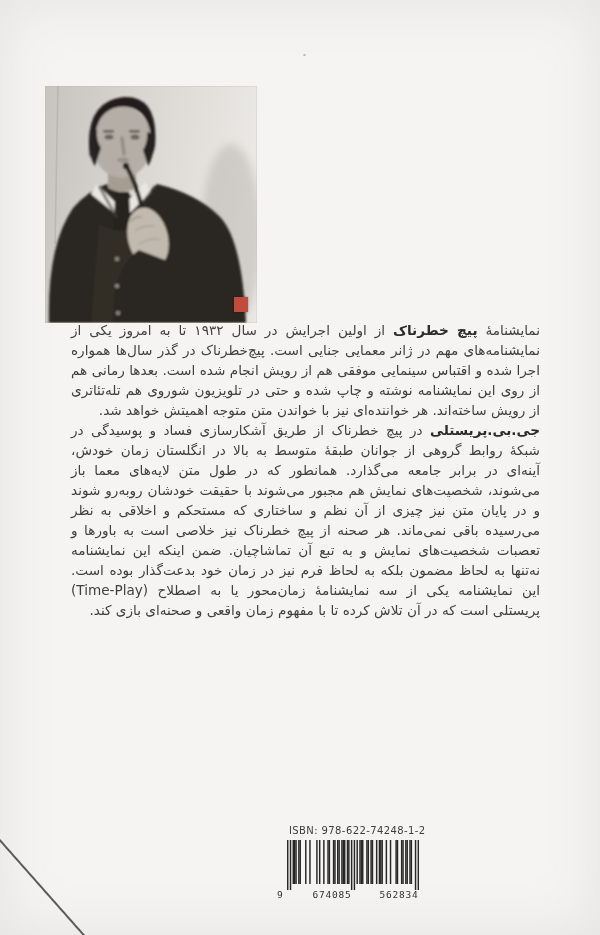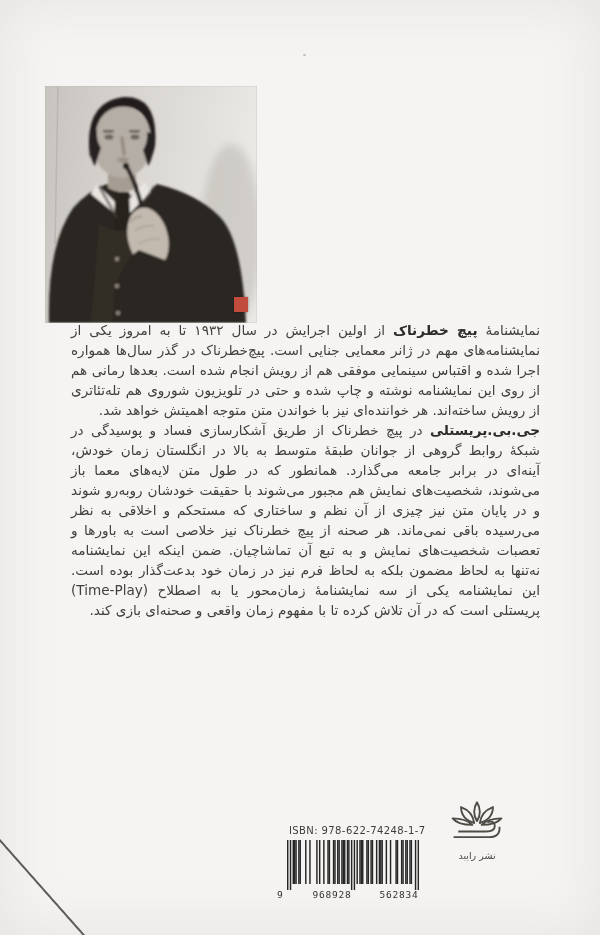--- a/index.html
+++ b/index.html
@@ -134,21 +134,21 @@
       <rect x="0" y="0" width="212" height="237" fill="none" stroke="#b8b4ae" stroke-width="1" opacity="0.5"></rect>
     </svg>
     <div class="red-square" style="background: rgb(193, 75, 61);"></div>
   </div>
 
   <div class="blurb">
     <p><span>نمایشنامهٔ </span><b>پیچ خطرناک</b><span> از اولین اجرایش در سال ۱۹۳۲ تا به امروز یکی از نمایشنامه‌های مهم در ژانر معمایی جنایی است. پیچ‌خطرناک در گذر سال‌ها همواره اجرا شده و اقتباس سینمایی موفقی هم از رویش انجام شده است. بعدها رمانی هم از روی این نمایشنامه نوشته و چاپ شده و حتی در تلویزیون شوروی هم تله‌تئاتری از رویش ساخته‌اند. هر خواننده‌ای نیز با خواندن متن متوجه اهمیتش خواهد شد.</span></p>
     <p><b>جی.بی.پریستلی</b><span> در پیچ خطرناک از طریق آشکارسازی فساد و پوسیدگی در شبکهٔ روابط گروهی از جوانان طبقهٔ متوسط به بالا در انگلستان زمان خودش، آینه‌ای در برابر جامعه می‌گذارد. همانطور که در طول متن لایه‌های معما باز می‌شوند، شخصیت‌های نمایش هم مجبور می‌شوند با حقیقت خودشان روبه‌رو شوند و در پایان متن نیز چیزی از آن نظم و ساختاری که مستحکم و اخلاقی به نظر می‌رسیده باقی نمی‌ماند. هر صحنه از پیچ خطرناک نیز خلاصی است به باورها و تعصبات شخصیت‌های نمایش و به تبع آن تماشاچیان. ضمن اینکه این نمایشنامه نه‌تنها به لحاظ مضمون بلکه به لحاظ فرم نیز در زمان خود بدعت‌گذار بوده است. این نمایشنامه یکی از سه نمایشنامهٔ زمان‌محور یا به اصطلاح (Time-Play) پریستلی است که در آن تلاش کرده تا با مفهوم زمان واقعی و صحنه‌ای بازی کند.</span></p>
   </div>
 
-  <div class="isbn-label">ISBN: 978-622-74248-1-7</div>
+  <div class="isbn-label">ISBN: 978-622-74248-1-2</div>
   <div class="barcode">
     <svg id="barcode-svg" viewBox="0 0 132 50" preserveAspectRatio="none">
         <rect x="0.00" y="0" width="1.45" height="50" fill="#262626"></rect>
         <rect x="2.78" y="0" width="1.45" height="50" fill="#262626"></rect>
         <rect x="5.56" y="0" width="1.45" height="44" fill="#262626"></rect>
         <rect x="6.95" y="0" width="1.45" height="44" fill="#262626"></rect>
         <rect x="8.34" y="0" width="1.45" height="44" fill="#262626"></rect>
         <rect x="11.12" y="0" width="1.45" height="44" fill="#262626"></rect>
         <rect x="12.51" y="0" width="1.45" height="44" fill="#262626"></rect>
         <rect x="18.06" y="0" width="1.45" height="44" fill="#262626"></rect>
@@ -190,35 +190,21 @@
         <rect x="118.11" y="0" width="1.45" height="44" fill="#262626"></rect>
         <rect x="119.49" y="0" width="1.45" height="44" fill="#262626"></rect>
         <rect x="122.27" y="0" width="1.45" height="44" fill="#262626"></rect>
         <rect x="123.66" y="0" width="1.45" height="44" fill="#262626"></rect>
         <rect x="127.83" y="0" width="1.45" height="50" fill="#262626"></rect>
         <rect x="130.61" y="0" width="1.45" height="50" fill="#262626"></rect>
       </svg>
   </div>
   <div class="barcode-digits">
     <span class="bc-first">9</span>
-    <span class="bc-mid">968928</span>
+    <span class="bc-mid">674085</span>
     <span class="bc-last">562834</span>
   </div>
 
-  <div class="publisher">
-    <svg width="60" height="48" viewBox="0 0 64 50">
-      <g fill="none" stroke="#4f4c46" stroke-width="2" stroke-linejoin="round">
-        <path d="M32,3 C28,9 28,17 32,23 C36,17 36,9 32,3 Z"></path>
-        <path d="M15,8 C15,16 19,22 29,25 C28,17 23,11 15,8 Z"></path>
-        <path d="M49,8 C49,16 45,22 35,25 C36,17 41,11 49,8 Z"></path>
-        <path d="M6,20 C10,25 17,27 27,27 C21,21 14,20 6,20 Z"></path>
-        <path d="M58,20 C54,25 47,27 37,27 C43,21 50,20 58,20 Z"></path>
-        <path d="M12,34 H42 Q51,34 51,28 Q51,22 43,24"></path>
-        <path d="M7,40 H45 Q57,40 56,29"></path>
-      </g>
-    </svg>
-    <div class="publisher-name">نشر رایبد</div>
-  </div>
 
   <div class="corner-line"></div>
   <div class="speck"></div>
 
 </div>
 
 </body></html>

